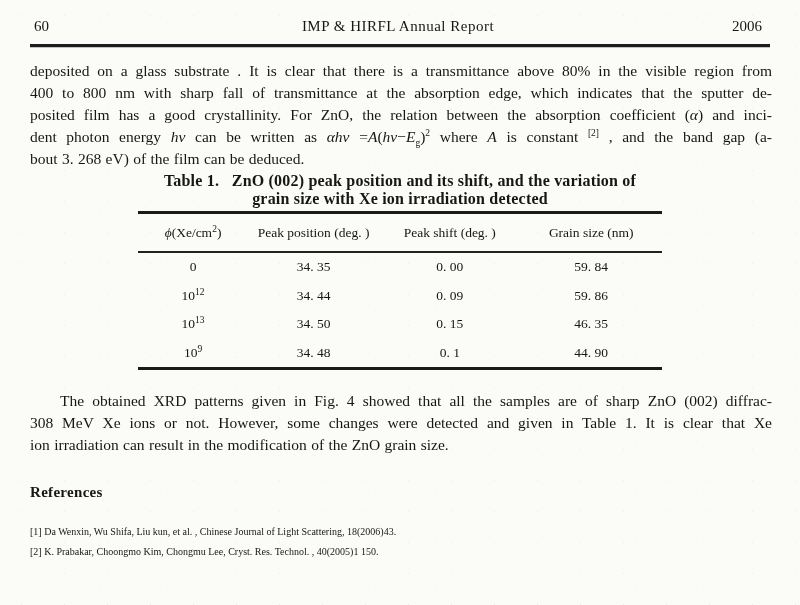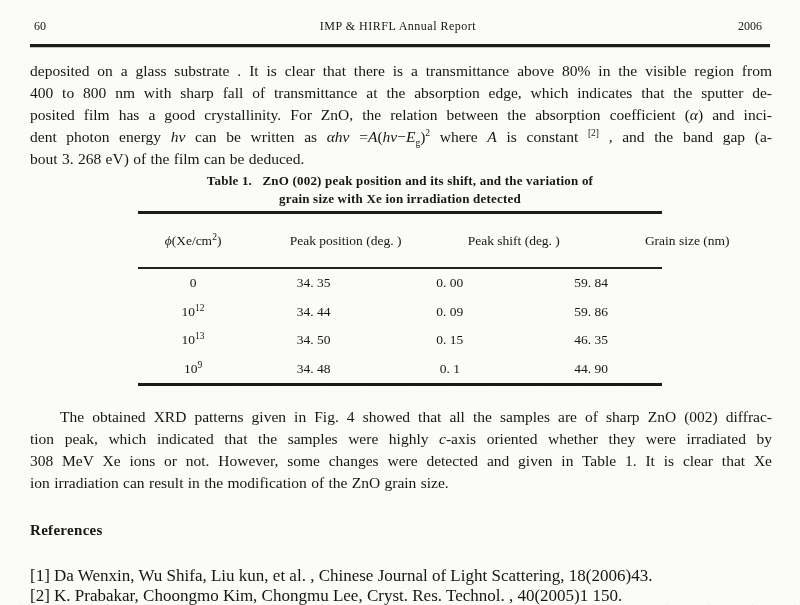--- a/index.html
+++ b/index.html
@@ -12,21 +12,21 @@
       radial-gradient(#f1efe8 0.6px, transparent 0.8px);
     background-size:43px 31px, 67px 47px;
     font-family:"Liberation Serif","DejaVu Serif",serif;
     color:#161616;
     overflow:hidden;
   }
   
   .hdr {
     display:flex; align-items:center;
     padding:16px 38px 0 34px;
-    font-size:12px; line-height:20px;
+    font-size:15px; line-height:20px;
   }
   .hdr .pg   { width:70px; text-align:left; }
   .hdr .ttl  { flex:1; text-align:center; letter-spacing:0.5px; }
   .hdr .yr   { width:70px; text-align:right; }
   .hdr-rule {
     height:3px; background:#1c1c1c;
     margin:8px 30px 0 30px;
     box-shadow:0 1px 0 rgba(28,28,28,0.25);
   }
   
@@ -37,43 +37,43 @@
   }
   .para .ln      { text-align:justify; text-align-last:justify; }
   .para .ln-last { text-align:center;   text-align-last:left; }
   .para .indent  { text-indent:30px; }
   sup { font-size:9.5px; line-height:0; }
   sub { font-size:9.5px; line-height:0; }
   
   .tbl-caption {
     margin:2px 60px 0 60px;
     text-align:center; font-weight:bold;
-    font-size:13px; line-height:17.5px;
+    font-size:16px; line-height:17.5px;
     letter-spacing:0.2px;
   }
   .tbl { width:524px; margin:4px auto 0 auto; }
   .rule-heavy { height:3px; background:#1a1a1a; }
   .rule-light { height:2px; background:#222222; }
   .tbl-head, .tbl-row {
     display:grid;
     grid-template-columns:21% 25% 27% 27%;
     align-items:center;
   }
-  .tbl-head { height:53px; font-size:13.5px;gap:32px; }
+  .tbl-head { height:37px; font-size:13.5px; }
   .tbl-row  { height:28.5px; font-size:13.5px; }
   .cell { text-align:center; white-space:nowrap; }
   
   .refs-heading {
     margin:26px 0 0 30px;
     font-weight:bold; font-size:15px; line-height:20px;
     letter-spacing:0.3px;
   }
   .refs {
-    margin:26px 28px 0 30px;
-    font-size:17px; line-height:19.5px;
+    margin:20px 28px 0 30px;
+    font-size:10px; line-height:19.5px;
   }
 </style>
 </head>
 <body>
 
 <div class="page">
 
   <div class="hdr">
     <span class="pg">60</span>
     <span class="ttl">IMP &amp; HIRFL Annual Report</span>
@@ -126,21 +126,20 @@
       <div class="cell">10<sup>9</sup></div>
       <div class="cell">34. 48</div>
       <div class="cell">0. 1</div>
       <div class="cell">44. 90</div>
     </div>
     <div class="rule-heavy"></div>
   </div>
 
   <div class="para" style="margin-top:20px;">
     <div class="ln indent">The obtained XRD patterns given in Fig. 4 showed that all the samples are of sharp ZnO (002) diffrac-</div>
-    <div class="ln">tion peak, which indicated that the samples were highly <i>c</i>-axis oriented whether they were irradiated by</div>
     <div class="ln">308 MeV Xe ions or not. However, some changes were detected and given in Table 1. It is clear that Xe</div>
     <div class="ln-last">ion irradiation can result in the modification of the ZnO grain size.</div>
   </div>
 
   <div class="refs-heading">References</div>
   <div class="refs">
     <div>[1] Da Wenxin, Wu Shifa, Liu kun, et al. , Chinese Journal of Light Scattering, 18(2006)43.</div>
     <div>[2] K. Prabakar, Choongmo Kim, Chongmu Lee, Cryst. Res. Technol. , 40(2005)1 150.</div>
   </div>
 

